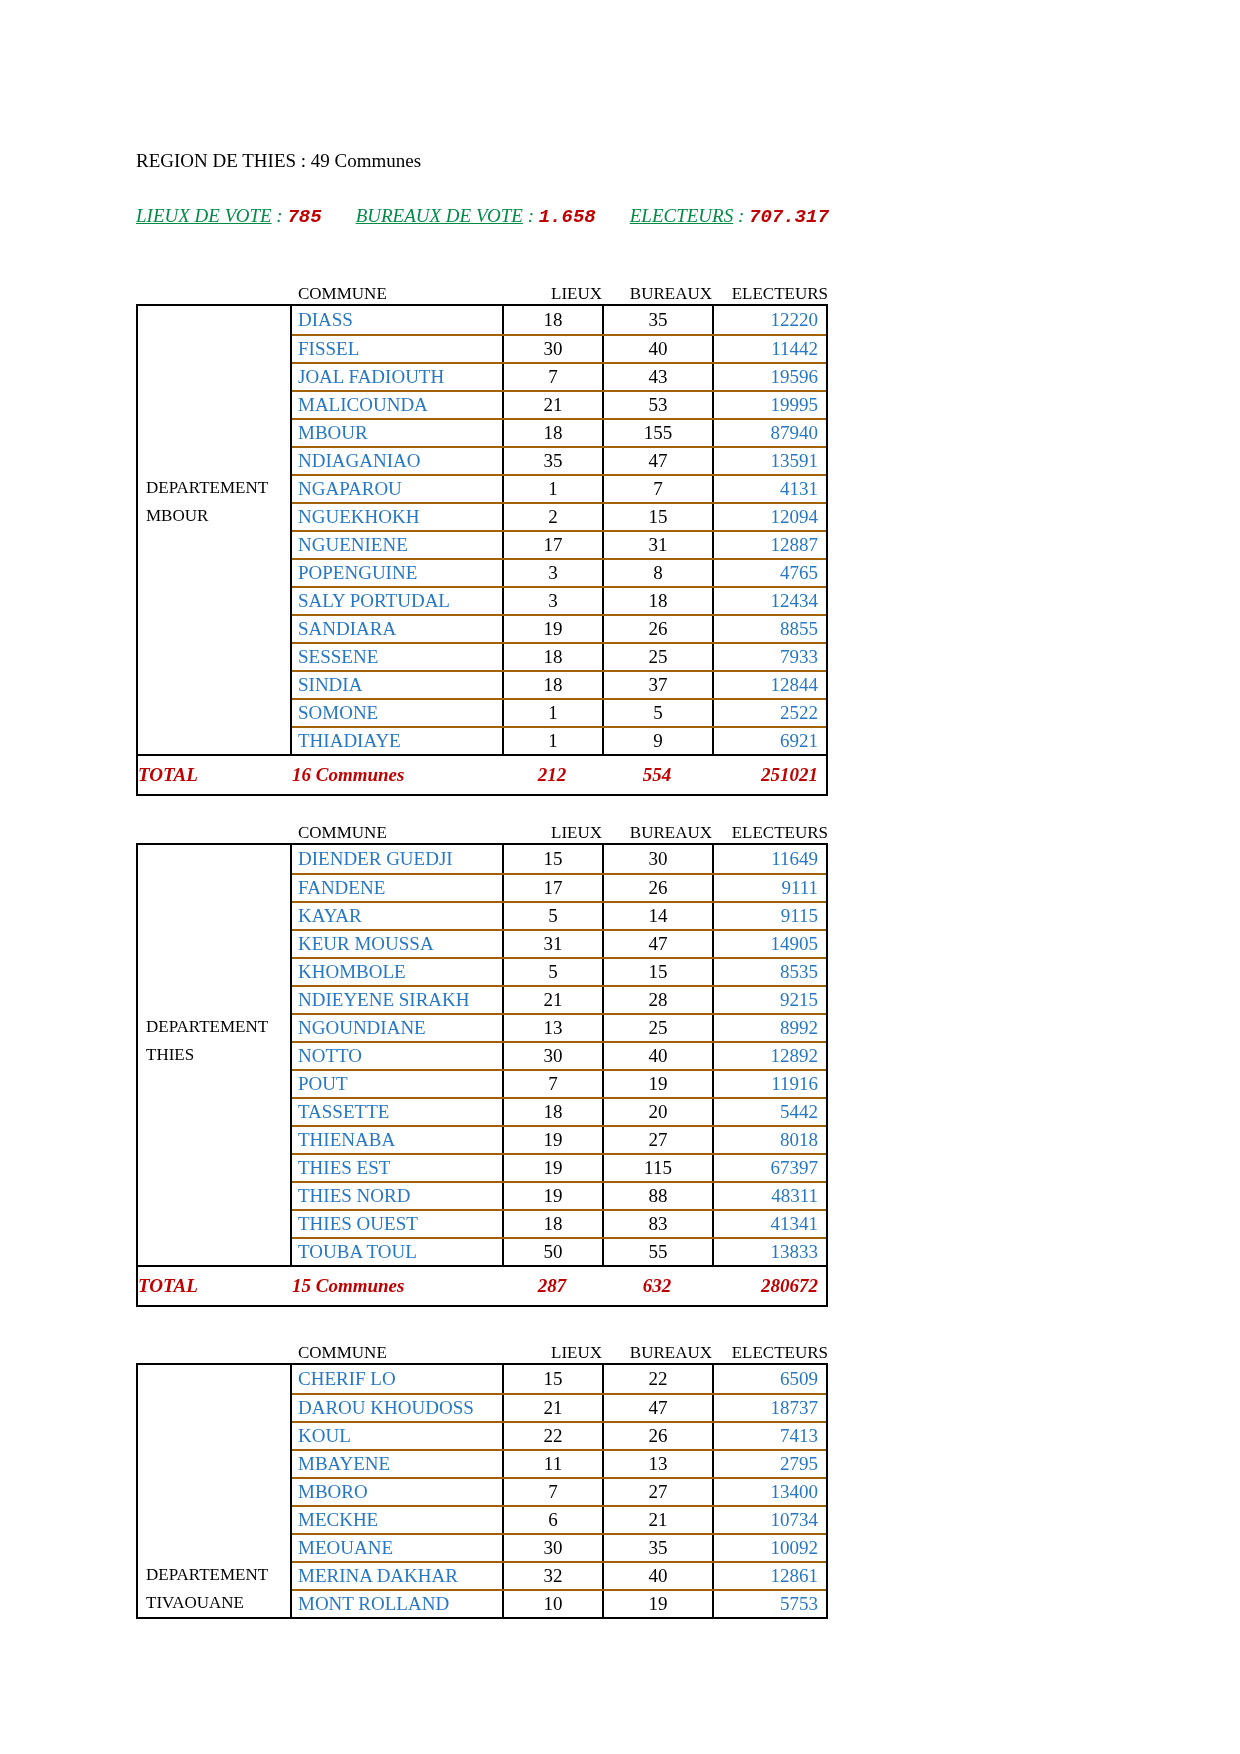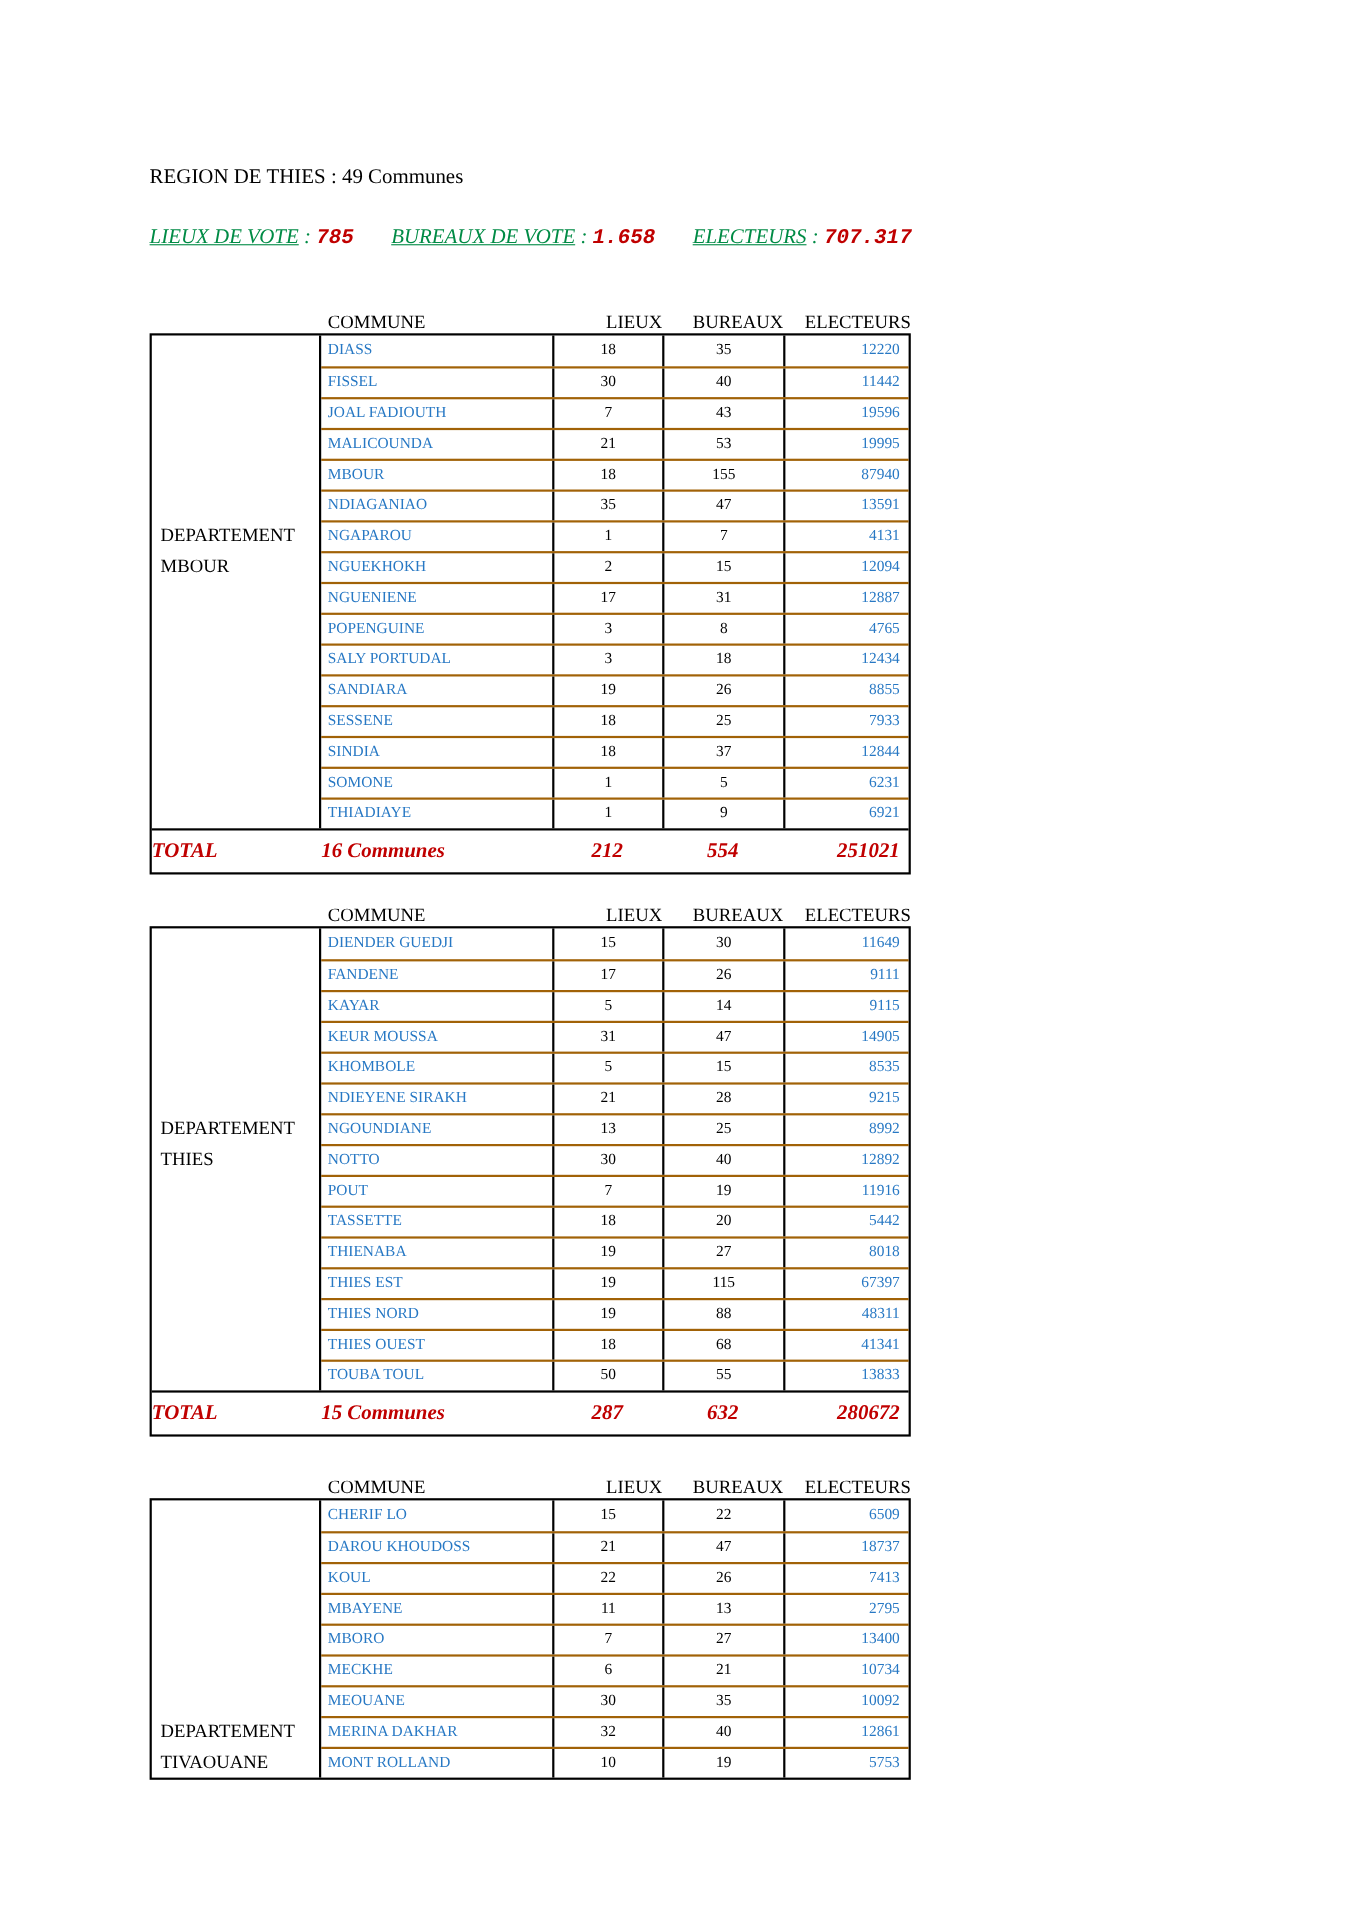--- a/index.html
+++ b/index.html
@@ -27,21 +27,21 @@
   .tbox { border:2px solid #000; width:692px; box-sizing:border-box; }
   .tmain { display:flex; }
 
   .dept { width:154px; box-sizing:border-box; border-right:2px solid #000; padding-left:8px;
           display:flex; flex-direction:column; justify-content:center; font-size:17px; line-height:28px; }
   #tables > .table-block:nth-child(1) .dept { padding-bottom:56px; }
   #tables > .table-block:nth-child(2) .dept { padding-bottom:28px; }
   #tables > .table-block:nth-child(3) .dept { justify-content:flex-end; }
 
   .rows { flex:1; }
-  .trow { display:grid; grid-template-columns:210px 100px 110px 114px; height:28px; box-sizing:border-box; font-size:14px; }
+  .trow { display:grid; grid-template-columns:210px 100px 110px 114px; height:28px; box-sizing:border-box; font-size:19px; }
   .trow + .trow { border-top:2px solid #a16207; }
   .trow > div { height:100%; box-sizing:border-box; display:flex; align-items:center; }
   .c-commune { color:var(--blue); padding-left:6px; }
   .c-lieux, .c-bureaux, .c-elect { border-left:2px solid #000; }
   .c-num { justify-content:center; }
   .c-elect { color:var(--blue); justify-content:flex-end; padding-right:8px; }
 
   .total { display:grid; grid-template-columns:154px 210px 100px 110px 114px; border-top:2px solid #000;
            height:38px; color:var(--red); font-weight:bold; font-style:italic; font-size:19px; }
   .total > div { display:flex; align-items:center; }
@@ -157,21 +157,21 @@
                 <div class="trow">
                   <div class="c-commune">SINDIA</div>
                   <div class="c-num c-lieux">18</div>
                   <div class="c-num c-bureaux">37</div>
                   <div class="c-elect">12844</div>
                 </div>
                 <div class="trow">
                   <div class="c-commune">SOMONE</div>
                   <div class="c-num c-lieux">1</div>
                   <div class="c-num c-bureaux">5</div>
-                  <div class="c-elect">6231</div>
+                  <div class="c-elect">2522</div>
                 </div>
                 <div class="trow">
                   <div class="c-commune">THIADIAYE</div>
                   <div class="c-num c-lieux">1</div>
                   <div class="c-num c-bureaux">9</div>
                   <div class="c-elect">6921</div>
                 </div>
               </div>
             </div>
             <div class="total">
@@ -272,21 +272,21 @@
                 </div>
                 <div class="trow">
                   <div class="c-commune">THIES NORD</div>
                   <div class="c-num c-lieux">19</div>
                   <div class="c-num c-bureaux">88</div>
                   <div class="c-elect">48311</div>
                 </div>
                 <div class="trow">
                   <div class="c-commune">THIES OUEST</div>
                   <div class="c-num c-lieux">18</div>
-                  <div class="c-num c-bureaux">68</div>
+                  <div class="c-num c-bureaux">83</div>
                   <div class="c-elect">41341</div>
                 </div>
                 <div class="trow">
                   <div class="c-commune">TOUBA TOUL</div>
                   <div class="c-num c-lieux">50</div>
                   <div class="c-num c-bureaux">55</div>
                   <div class="c-elect">13833</div>
                 </div>
               </div>
             </div>

